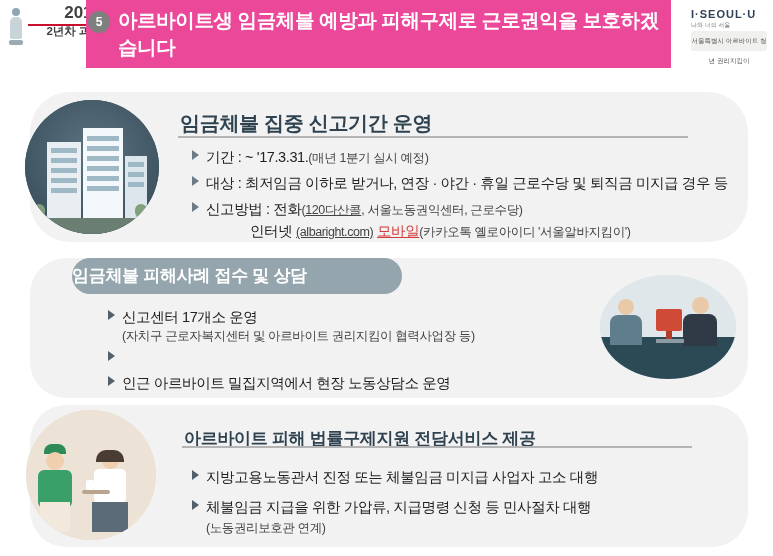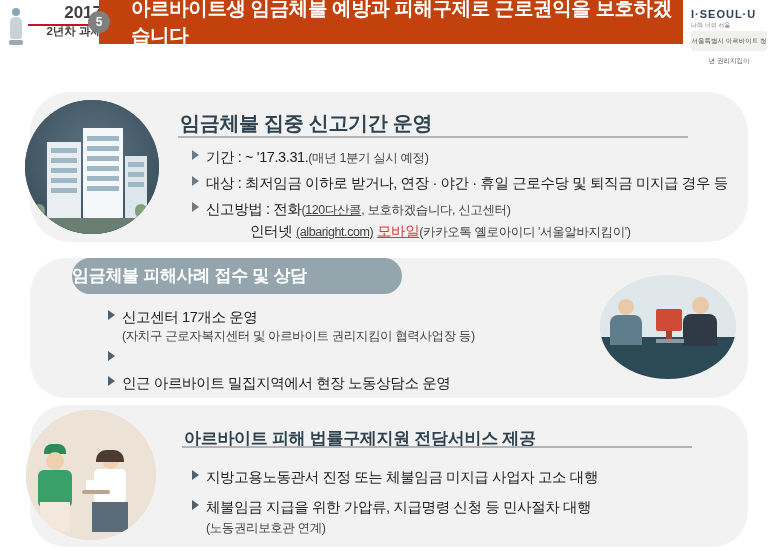--- a/index.html
+++ b/index.html
@@ -71,24 +71,24 @@
     color: #ffffff;
     font-size: 12px;
     font-weight: bold;
     text-align: center;
     line-height: 22px;
     z-index: 5;
   }
   .header-bar {
     position: absolute;
     top: 0;
-    left: 99px;
+    left: 86px;
     width: 585px;
-    height: 44px;
-    background: #c2410c;
+    height: 68px;
+    background: #ec4899;
     display: flex;
     align-items: center;
   }
   .header-title {
     color: #ffffff;
     font-size: 19.5px;
     font-weight: bold;
     margin-left: 32px;
     letter-spacing: -0.4px;
   }
@@ -353,21 +353,21 @@
 
 <div class="bullet-row" style="top:148px; left:192px;">
   <span class="tri"></span><span>기간 : ~ '17.3.31.</span><span class="small-note">(매년 1분기 실시 예정)</span>
 </div>
 
 <div class="bullet-row" style="top:174px; left:192px;">
   <span class="tri"></span><span>대상 : 최저임금 이하로 받거나, 연장 · 야간 · 휴일 근로수당 및 퇴직금 미지급 경우 등</span>
 </div>
 
 <div class="bullet-row" style="top:200px; left:192px;">
-  <span class="tri"></span><span>신고방법 : 전화</span><span class="small-note">(</span><span class="red-u small-note">120다산콜</span><span class="small-note">, 보호하겠습니다, 신고센터</span><span class="small-note">)</span>
+  <span class="tri"></span><span>신고방법 : 전화</span><span class="small-note">(</span><span class="red-u small-note">120다산콜</span><span class="small-note">, 서울노동권익센터, 근로수당</span><span class="small-note">)</span>
 </div>
 
 <div class="bullet-row" style="top:222px; left:250px;">
   <span>인터넷</span>
   <span class="blue-u small-note">(albaright.com)</span>
   <span class="red-u">모바일</span><span class="small-note">(카카오톡 옐로아이디 '서울알바지킴이')</span>
 </div>
 
 <div class="section sec2"></div>
 <div class="sec2-title-box">임금체불 피해사례 접수 및 상담</div>

